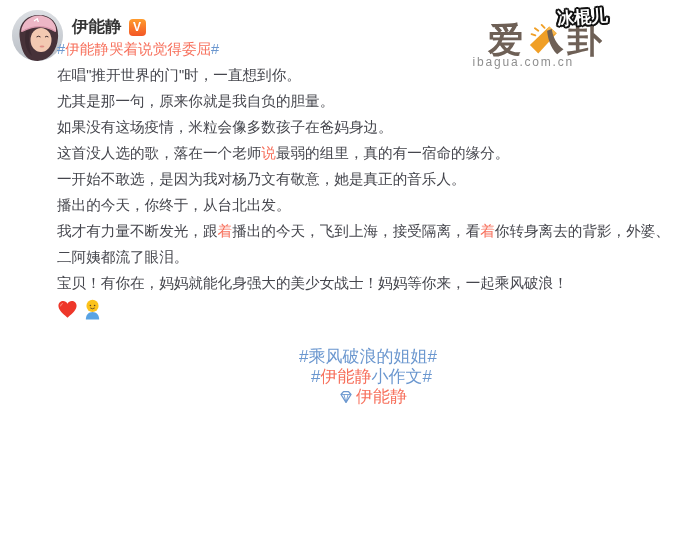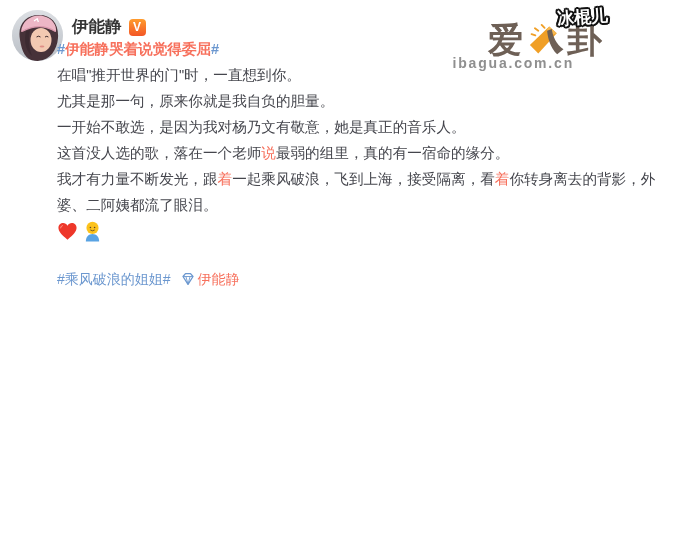--- a/index.html
+++ b/index.html
@@ -35,51 +35,51 @@
     background:linear-gradient(180deg,#ff9c2d,#f35626);
     color:#fff;font-weight:900;font-size:12px;line-height:17px;
     display:flex;align-items:center;justify-content:center;
   }
 
   
   .content{position:absolute;left:57px;top:36px;width:622px;}
   .topic-line{font-size:14.6px;line-height:26px;margin:0;}
   .topic-line .hash{color:var(--link);}
   .topic-line .topic-text{color:var(--hl);}
-  .topic-line{cursor:pointer;font-weight:bold;}
+  .topic-line{cursor:pointer;}
   .post-line{font-size:14.6px;line-height:26px;margin:0;color:var(--text);}
   .post-line .hl{color:var(--hl);}
 
   .emoji-row{height:26px;display:flex;align-items:center;gap:5px;}
   .emoji-row svg{display:block;}
 
   
   .footer-tags{
-    margin-top:25px;font-size:14px;line-height:20px;
-    display:flex;align-items:center;white-space:nowrap;
+    margin-top:25px;font-size:17px;line-height:20px;
+    display:flex;align-items:center;white-space:nowrap;flex-direction:column;
   }
   .tag{color:var(--link);cursor:pointer;text-decoration:none;}
   .tag + .tag{margin-left:7px;}
   .tag .red{color:var(--hl);}
   .supertopic{display:inline-flex;align-items:center;gap:2px;margin-left:9px;cursor:pointer;text-decoration:none;}
   .supertopic .red{color:var(--hl);}
   .supertopic svg{display:block;}
 
   
   .brand{position:absolute;top:6px;right:2px;width:152px;height:62px;}
   .logo-row{
     position:absolute;top:13px;right:6px;
     display:flex;align-items:center;
     color:var(--logo);font-weight:bold;font-size:35px;line-height:1;
     letter-spacing:0;
   }
   .logo-row .ba-glyph{width:42px;height:38px;margin:2px 1px 0 1px;}
   .brand-url{
     position:absolute;top:49px;right:34px;
-    font-size:14px;letter-spacing:1.8px;color:#8f8f8f;font-weight:bold;text-align:right;
+    font-size:12px;letter-spacing:1.8px;color:#8f8f8f;font-weight:normal;text-align:right;
   }
   .sticker{
     position:absolute;top:0px;right:0px;z-index:2;
     font-size:17px;font-weight:900;color:#fff;
     transform:rotate(-4deg);
     text-shadow:
       -2px 0 #111, 2px 0 #111, 0 -2px #111, 0 2px #111,
       -1.5px -1.5px #111, 1.5px -1.5px #111,
       -1.5px 1.5px #111, 1.5px 1.5px #111;
   }
@@ -114,41 +114,45 @@
     <span class="author-name">伊能静</span>
     <span class="v-badge">V</span>
   </div>
 
   <div class="content">
     <p class="topic-line"><span class="hash">#</span><span class="topic-text">伊能静哭着说觉得委屈</span><span class="hash">#</span></p>
 
     <div>
         <p class="post-line"><span>在唱"推开世界的门"时，一直想到你。</span></p>
         <p class="post-line"><span>尤其是那一句，原来你就是我自负的胆量。</span></p>
+        <p class="post-line"><span>如果没有这场疫情，米粒会像多数孩子在爸妈身边。</span></p>
+        <p class="post-line"><span>这首没人选的歌，落在一个老师</span><span class="hl">说</span><span>最弱的组里，真的有一宿命的缘分。</span></p>
         <p class="post-line"><span>一开始不敢选，是因为我对杨乃文有敬意，她是真正的音乐人。</span></p>
-        <p class="post-line"><span>这首没人选的歌，落在一个老师</span><span class="hl">说</span><span>最弱的组里，真的有一宿命的缘分。</span></p>
-        <p class="post-line"><span>我才有力量不断发光，跟</span><span class="hl">着</span><span>一起乘风破浪，飞到上海，接受隔离，看</span><span class="hl">着</span><span>你转身离去的背影，外婆、二阿姨都流了眼泪。</span></p>
+        <p class="post-line"><span>播出的今天，你终于，从台北出发。</span></p>
+        <p class="post-line"><span>我才有力量不断发光，跟</span><span class="hl">着</span><span>播出的今天，飞到上海，接受隔离，看</span><span class="hl">着</span><span>你转身离去的背影，外婆、二阿姨都流了眼泪。</span></p>
+        <p class="post-line"><span>宝贝！有你在，妈妈就能化身强大的美少女战士！妈妈等你来，一起乘风破浪！</span></p>
       </div>
 
     <div class="emoji-row">
       <svg width="21" height="19" viewBox="0 0 24 22">
         <path d="M12 20.5 C5 15 1.5 10.8 1.5 6.8 C1.5 3.4 4.1 1.2 7 1.2 C9 1.2 11 2.4 12 4.3 C13 2.4 15 1.2 17 1.2 C19.9 1.2 22.5 3.4 22.5 6.8 C22.5 10.8 19 15 12 20.5 Z" fill="#ee372a"></path>
         <path d="M6.2 4.2 C5 4.6 4.2 5.6 4.1 6.8" stroke="#ff8d7e" stroke-width="1.2" fill="none" stroke-linecap="round"></path>
       </svg>
       <svg width="19" height="21" viewBox="0 0 20 22">
         <path d="M3 21.5 C3 16.5 6 13.6 10 13.6 C14 13.6 17 16.5 17 21.5 Z" fill="#59a3e3"></path>
         <circle cx="10" cy="7.2" r="6.4" fill="#fcc21b"></circle>
         <circle cx="7.8" cy="6.8" r="0.85" fill="#5c4327"></circle>
         <circle cx="12.2" cy="6.8" r="0.85" fill="#5c4327"></circle>
         <path d="M8 9.6 Q10 11.2 12 9.6" stroke="#5c4327" stroke-width="0.9" fill="none" stroke-linecap="round"></path>
       </svg>
     </div>
 
     <div class="footer-tags">
       <a class="tag">#乘风破浪的姐姐#</a>
+      <a class="tag"><span>#</span><span class="red">伊能静</span><span>小作文</span><span>#</span></a>
       <a class="supertopic">
         <svg width="16" height="16" viewBox="0 0 16 16">
           <path d="M3 5.5 L5.5 2.6 H10.5 L13 5.5 L8 13.4 Z" fill="none" stroke="#6b97cf" stroke-width="1.3" stroke-linejoin="round"></path>
           <path d="M3.2 5.5 H12.8 M8 13.2 L5.9 5.5 M8 13.2 L10.1 5.5" stroke="#6b97cf" stroke-width="0.9" fill="none"></path>
         </svg>
         <span class="red">伊能静</span>
       </a>
     </div>
   </div>
 

